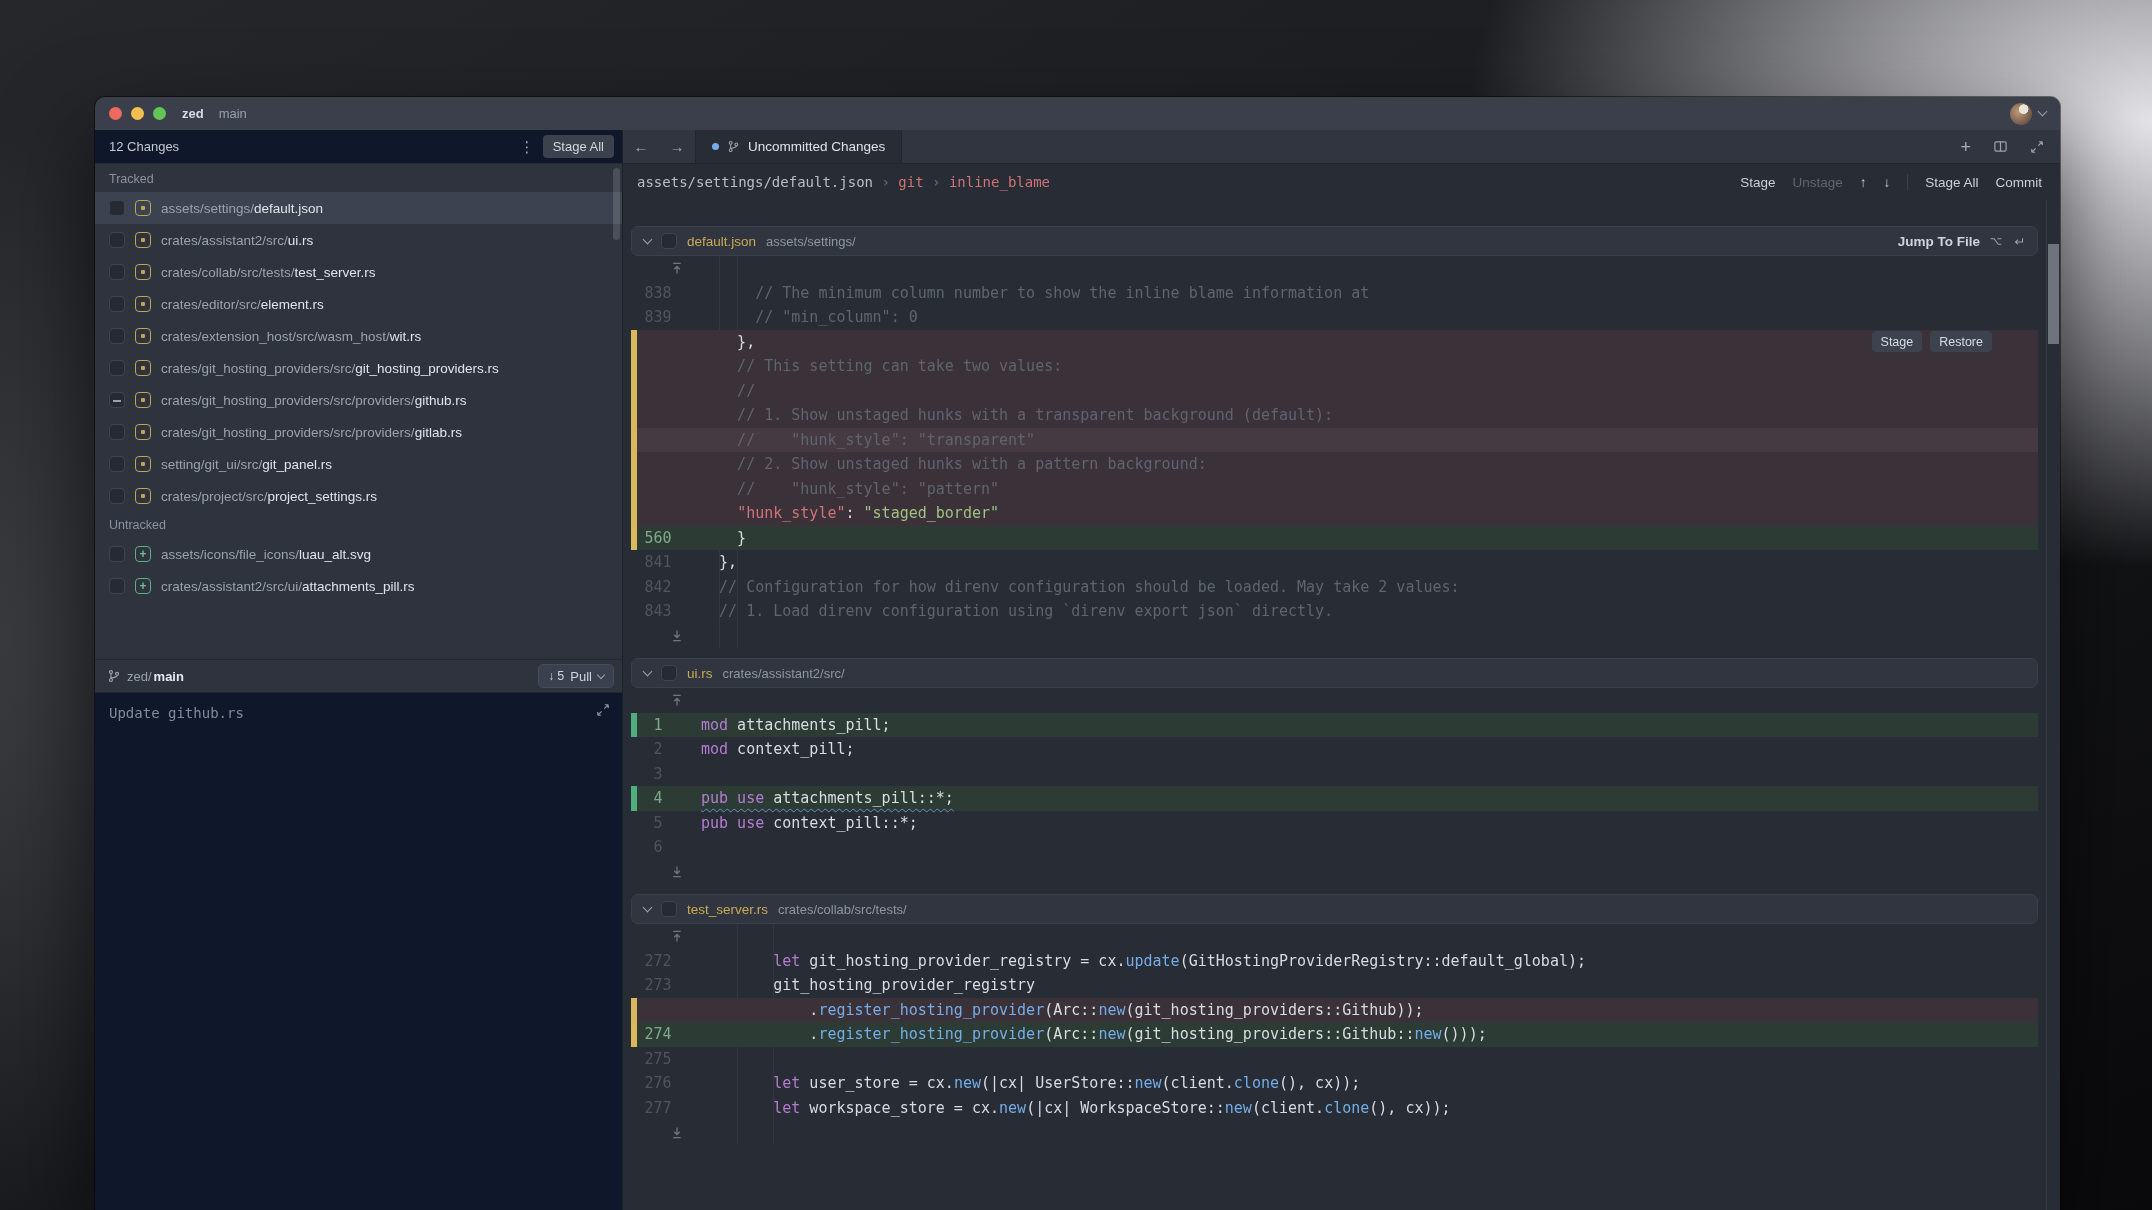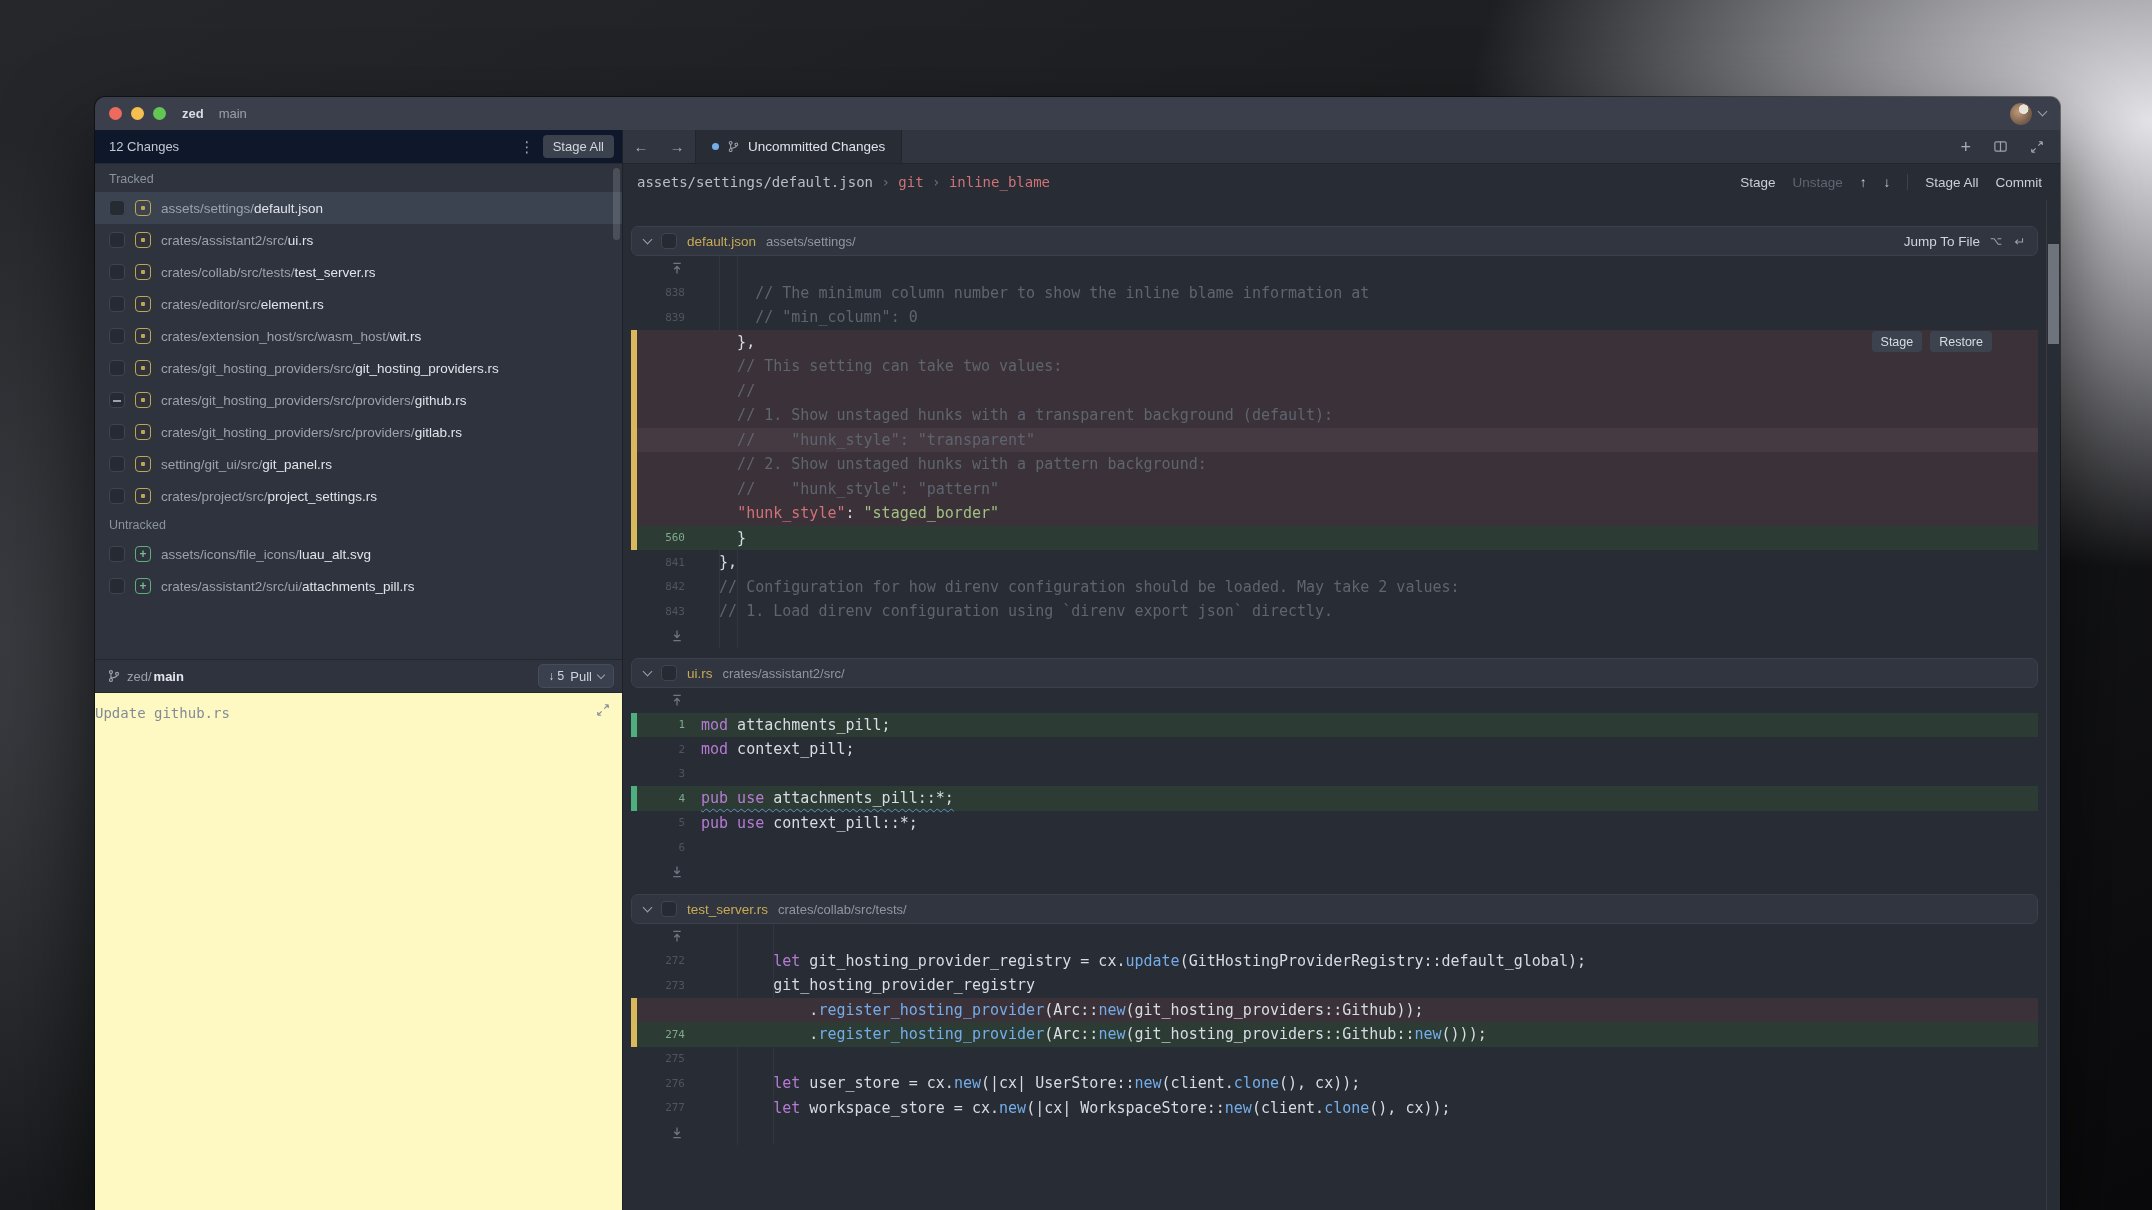--- a/index.html
+++ b/index.html
@@ -43,21 +43,21 @@
   .st.a { border-color:#5fae7f; color:#6fbf8e; font-size:12px; font-weight:bold; line-height:1; }
   .ftext { font-size:13.5px; white-space:nowrap; overflow:hidden; }
   .fpath { color:#9ba2ad; } .fname { color:#e0e4ea; }
   .sb-scroll { position:absolute; right:2px; top:4px; width:7px; height:72px; background:rgba(255,255,255,0.14); border-radius:4px; }
   .branch-row { height:33px; flex:none; background:#2e333d; border-top:1px solid #232830; display:flex; align-items:center; padding:0 8px 0 12px; gap:6px; }
   .icn { color:#9aa2ae; display:inline-flex; }
   .br-repo { font-size:13px; color:#99a0ac; }
   .br-name { font-size:13px; color:#e4e7ec; font-weight:bold; margin-left:-4px; }
   .pull-btn { margin-left:auto; height:24px; background:#3a404d; border:1px solid #454c5a; border-radius:5px; display:flex; align-items:center; gap:6px; padding:0 9px; color:#cfd4dc; font-size:13px; }
   .pull-btn .chev { width:6px; height:6px; margin-top:-3px; }
-  .commit-box { flex:1; background:#fef9c3; border-top:1px solid #232830; position:relative; padding:12px 0; }
+  .commit-box { flex:1; background:#0f172a; border-top:1px solid #232830; position:relative; padding:12px 14px; }
   .commit-ph { font-family:"DejaVu Sans Mono", monospace; font-size:14px; color:#848b97; }
   .corner-ic { position:absolute; top:10px; right:12px; color:#8a919d; }
   
   .editor-col { flex:1; position:relative; background:#282c34; }
   .tabbar { height:34px; background:#30353f; border-bottom:1px solid #21252c; display:flex; align-items:stretch; }
   .navbtn { width:36px; display:flex; align-items:center; justify-content:center; color:#a7aeb9; font-size:15px; }
   .tab { display:flex; align-items:center; gap:8px; padding:0 16px; background:#282c34; border-left:1px solid #21252c; border-right:1px solid #21252c; }
   .tab-dot { width:7px; height:7px; border-radius:50%; background:#74ade8; }
   .tab-title { font-size:13.5px; color:#dfe3e9; }
   .tab-ctrls { margin-left:auto; display:flex; align-items:center; gap:22px; padding-right:16px; color:#a7aeb9; }
@@ -67,29 +67,29 @@
   .crumb .c-plain { color:#b9bfc9; } .crumb .c-accent { color:#d07277; } .crumb .c-sep { color:#6a7280; }
   .tools { margin-left:auto; display:flex; align-items:center; gap:17px; font-size:13.5px; color:#c9cfd8; }
   .tools .dis { color:#5f6671; }
   .tools .vdiv { width:1px; height:16px; background:#3d434e; }
   .editor-content { position:absolute; top:70px; left:0; right:14px; bottom:0; padding:26px 8px 0 8px; overflow:hidden; }
   .card { margin-bottom:10px; }
   .card-header { height:30px; background:#30353f; border:1px solid #3a414d; border-radius:7px; display:flex; align-items:center; gap:10px; padding:0 12px; }
   .ch-chev { width:7px; height:7px; border-right:1.6px solid #9aa2ae; border-bottom:1.6px solid #9aa2ae; transform:rotate(45deg); margin-top:-3px; flex:none; }
   .ch-file { font-size:13.5px; color:#c9ab56; }
   .ch-path { font-size:13px; color:#8f96a1; }
-  .ch-right { margin-left:auto; display:flex; align-items:center; gap:9px; color:#cfd4dc; font-size:13.5px; }
+  .ch-right { margin-left:auto; display:flex; align-items:center; gap:9px; color:#cfd4dc; font-size:13.5px;font-weight:bold; }
   .ch-right .icn { color:#9aa2ae; }
   .card-body { position:relative; font-family:"DejaVu Sans Mono", monospace; font-size:15px; }
   .guide { position:absolute; top:0; bottom:0; width:1px; background:rgba(255,255,255,0.05); }
   .ln { position:relative; height:24.5px; display:flex; align-items:center; }
   .ln.del  { background:#3b3139; } .ln.delc { background:#463a42; } .ln.add { background:#2c3c34; }
   .strip { position:absolute; left:0; top:0; bottom:0; width:6px; }
   .strip.y { background:#d9b95c; } .strip.g { background:#4fae7e; }
-  .num { width:70px; flex:none; text-align:right; padding-right:16px; font-size:11px; color:#4e5560; }
+  .num { width:70px; flex:none; text-align:center; padding-right:16px; font-size:15px; color:#4e5560; }
   .ln.add .num { color:#7fa98b; }
   .code { white-space:pre; color:#d7dbe2; }
   .tk-p{color:#d7dbe2}.tk-c{color:#5e656f}.tk-r{color:#d07277}.tk-g{color:#a1c181}.tk-k{color:#b57bd4}.tk-f{color:#74ade9}
   .wv { text-decoration:underline wavy rgba(104,152,216,0.9); text-decoration-thickness:1px; text-underline-offset:5px; }
   .xic { width:70px; flex:none; display:flex; justify-content:flex-end; padding-right:18px; color:#6f7683; }
   .hunkbtns { position:absolute; right:46px; top:1.5px; display:flex; gap:8px; z-index:5; font-family:"Liberation Sans", sans-serif; }
   .hbtn { height:21px; padding:0 9px; background:#3d434e; border-radius:4px; font-size:12.5px; color:#d7dbe2; display:flex; align-items:center; }
   .scrolltrack { position:absolute; top:70px; right:0; bottom:0; width:14px; border-left:1px solid rgba(255,255,255,0.07); }
   .scrollthumb { position:absolute; top:44px; left:1px; right:1px; height:100px; background:rgba(196,202,212,0.45); }
 </style>

